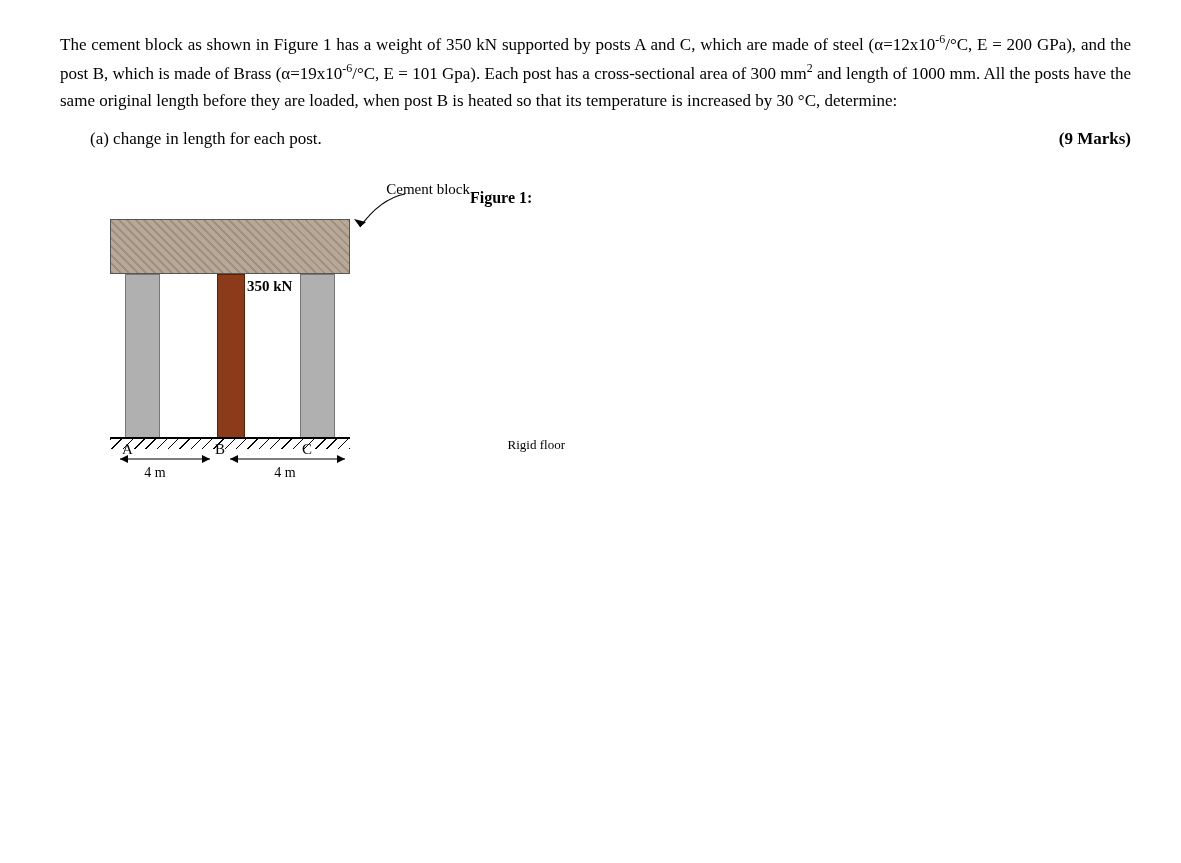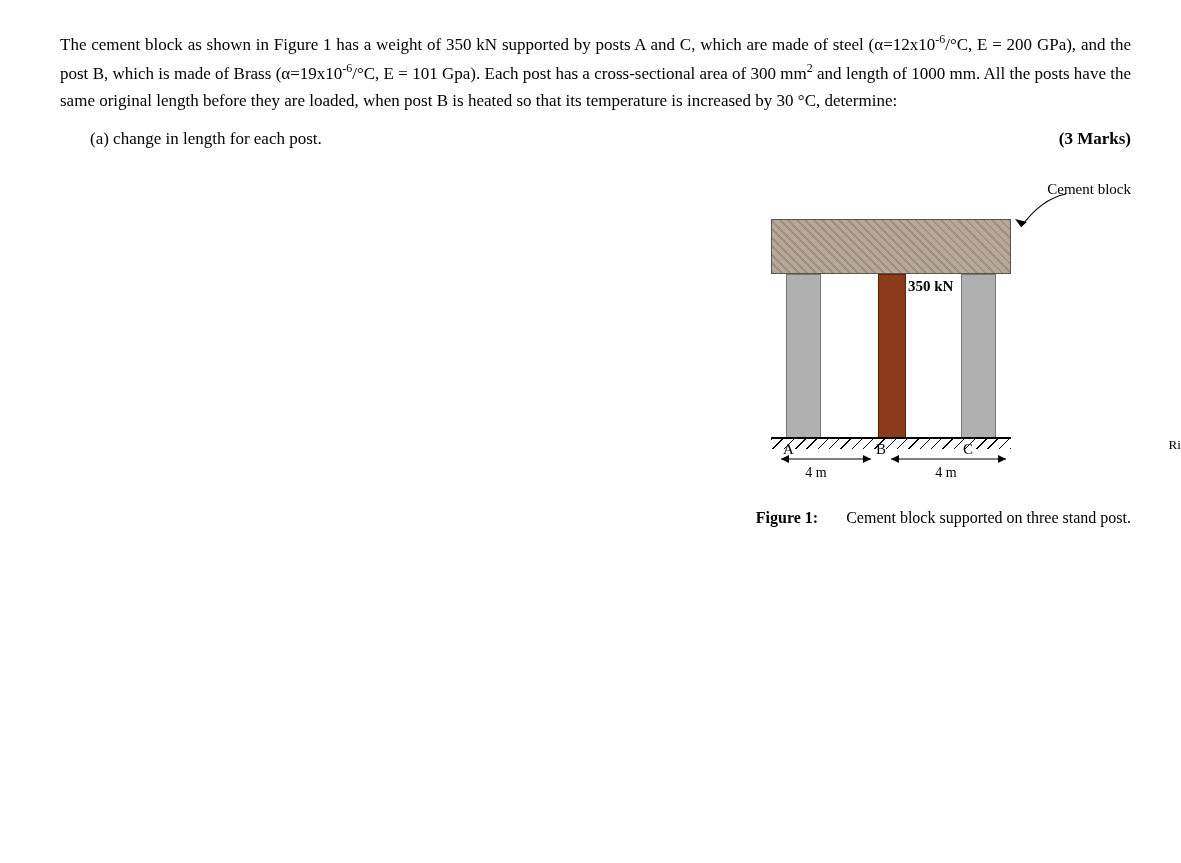--- a/index.html
+++ b/index.html
@@ -42,22 +42,22 @@
 
     .marks {
       font-weight: bold;
       white-space: nowrap;
       margin-left: 20px;
     }
 
     .figure-section {
       margin-top: 30px;
       display: flex;
-      flex-direction: column;
-      align-items: flex-end;
+      flex-direction: row;
+      align-items: flex-start;
     }
 
     .diagram-container {
       position: relative;
       width: 420px;
       height: 320px;
     }
 
     
     .cement-block-label {
@@ -219,21 +219,21 @@
     The cement block as shown in Figure 1 has a weight of 350 kN supported by posts A and C, which
     are made of steel (α=12x10<sup>-6</sup>/°C, E = 200 GPa), and the post B, which is made of Brass (α=19x10<sup>-6</sup>/°C, E = 101 Gpa). Each post has a cross-sectional area of 300 mm<sup>2</sup> and length of 1000 mm. All
     the posts have the same original length before they are loaded, when post B is heated so that its
     temperature is increased by 30 °C, determine:
   </p>
 </div>
 
 <div class="questions">
   <div class="question-row">
     <span class="question-text">(a) change in length for each post.</span>
-    <span class="marks">(3 Marks)</span>
+    <span class="marks">(9 Marks)</span>
   </div>
 </div>
 
 <div class="figure-section">
   <div class="diagram-container">
 
     <span class="cement-block-label">Cement block</span>
 
     <svg style="position:absolute;top:10px;right:60px;width:80px;height:45px;">
       <path d="M 75,5 Q 50,10 30,38" stroke="#000" stroke-width="1.2" fill="none"></path>
@@ -267,15 +267,14 @@
       <line x1="130" y1="10" x2="245" y2="10" stroke="#000" stroke-width="1.2"></line>
       <polygon points="130,10 138,6 138,14" fill="#000"></polygon>
       <polygon points="245,10 237,6 237,14" fill="#000"></polygon>
       <text x="185" y="28" font-family="Times New Roman" font-size="14" text-anchor="middle">4 m</text>
     </svg>
 
   </div>
 
   <div class="figure-caption">
     <span class="figure-label">Figure 1:</span>
-    <span class="figure-desc">Cement block supported on three stand post.</span>
   </div>
 </div>
 
 </body></html>

